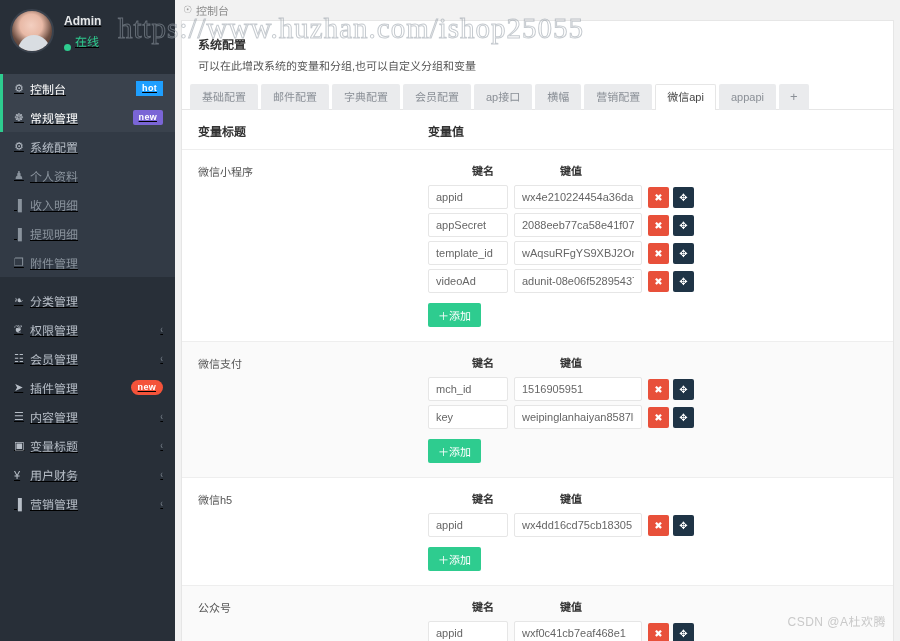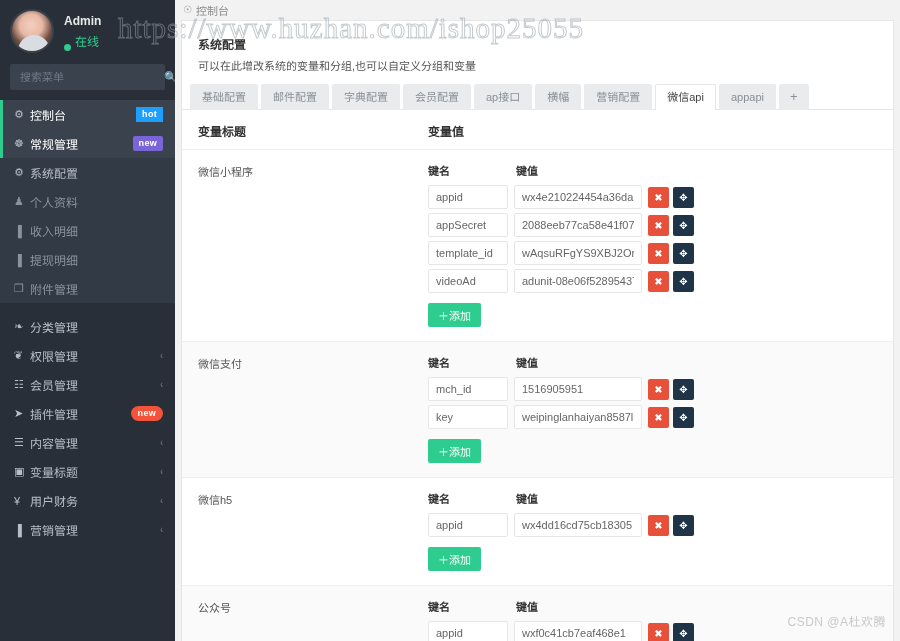--- a/index.html
+++ b/index.html
@@ -14,20 +14,21 @@
   }
   #app { display: flex; width: 900px; height: 641px; position: relative; }
 
   
   .sidebar {
     width: 175px; height: 641px;
     background: #282f38;
     flex: 0 0 175px;
     position: relative;
     overflow: hidden;
+    text-decoration: underline;
   }
   .user-box {
     padding: 8px 10px 10px 10px;
     display: flex; align-items: center;
     height: 64px;
   }
   .avatar {
     width: 44px; height: 44px; border-radius: 50%;
     background: radial-gradient(circle at 48% 36%, #f3cfc0 0%, #e8b9a6 34%, #6d4f43 62%, #3b2a24 100%);
     border: 2px solid #3a424d;
@@ -139,21 +140,21 @@
   .grp {
     display: flex; padding: 12px 16px 14px 16px;
     border-top: 1px solid #eee;
     background: #fff;
   }
   .grp.shaded { background: #fafafa; }
   .grp-title { width: 230px; flex: 0 0 230px; font-size: 11px; color: #555; padding-top: 1px;}
   .grp-body { flex: 1; }
 
   .kv-head { display: flex; font-size: 11px; color: #333; font-weight: bold; margin-bottom: 7px; }
-  .kv-head .h1 { width: 88px; flex: 0 0 88px; }
+  .kv-head .h1 { width: 88px; flex: 0 0 88px; margin-left: 44px; }
   .kv-head .h2 { flex: 0 0 100px; }
 
   .kv-row { display: flex; align-items: center; margin-bottom: 4px; }
   .kv-row input {
     height: 24px; border: 1px solid #e6e6e6; background: #fff;
     font-size: 11px; color: #666; padding: 0 7px; outline: none;
     font-family: inherit; border-radius: 2px;
   }
   .kv-row input.k { width: 80px; flex: 0 0 80px; margin-right: 6px; }
   .kv-row input.v { width: 128px; flex: 0 0 128px; margin-right: 6px; }
@@ -198,26 +199,20 @@
       <div class="avatar"></div>
       <div class="user-meta">
         <div class="user-name">Admin</div>
         <div class="user-status">
           <span class="dot"></span>
           <span>在线</span>
         </div>
       </div>
     </div>
 
-    <div class="search-wrap">
-      <div class="search-box">
-        <input type="text" placeholder="搜索菜单" style="">
-        <span class="search-ico">🔍</span>
-      </div>
-    </div>
 
     <nav class="menu" id="menu">
         <div class="mi active">
           <span class="ic">⚙</span>
           <span class="lbl">控制台</span>
           <span class="badge hot">hot</span>
         </div>
         <div class="mi active">
           <span class="ic">☸</span>
           <span class="lbl">常规管理</span>

